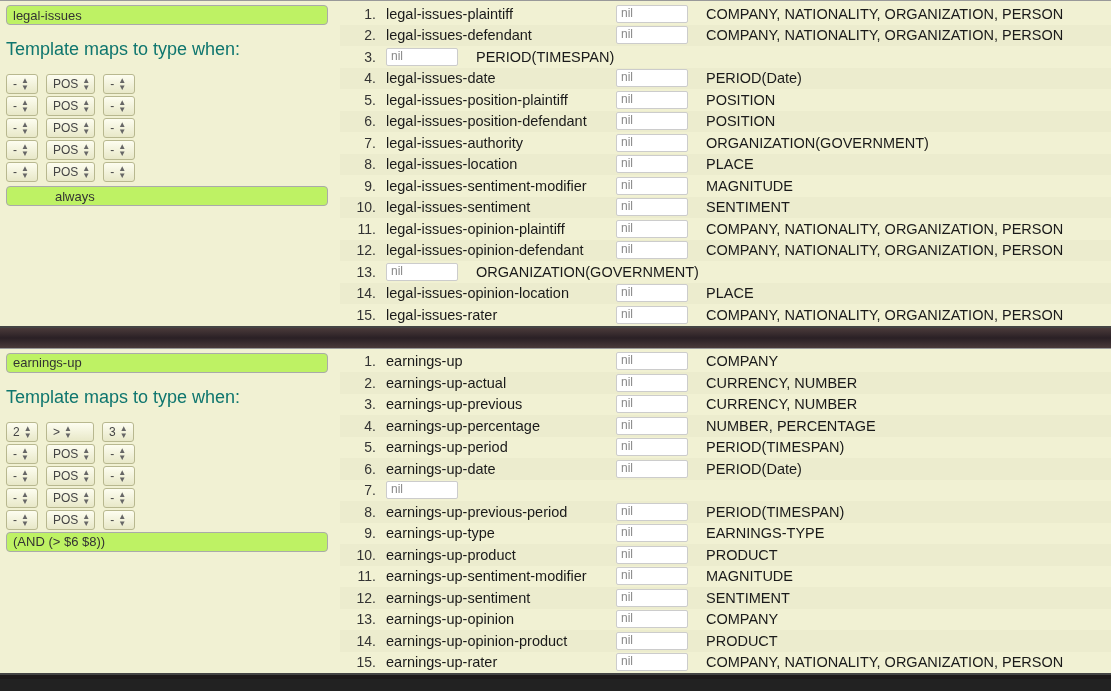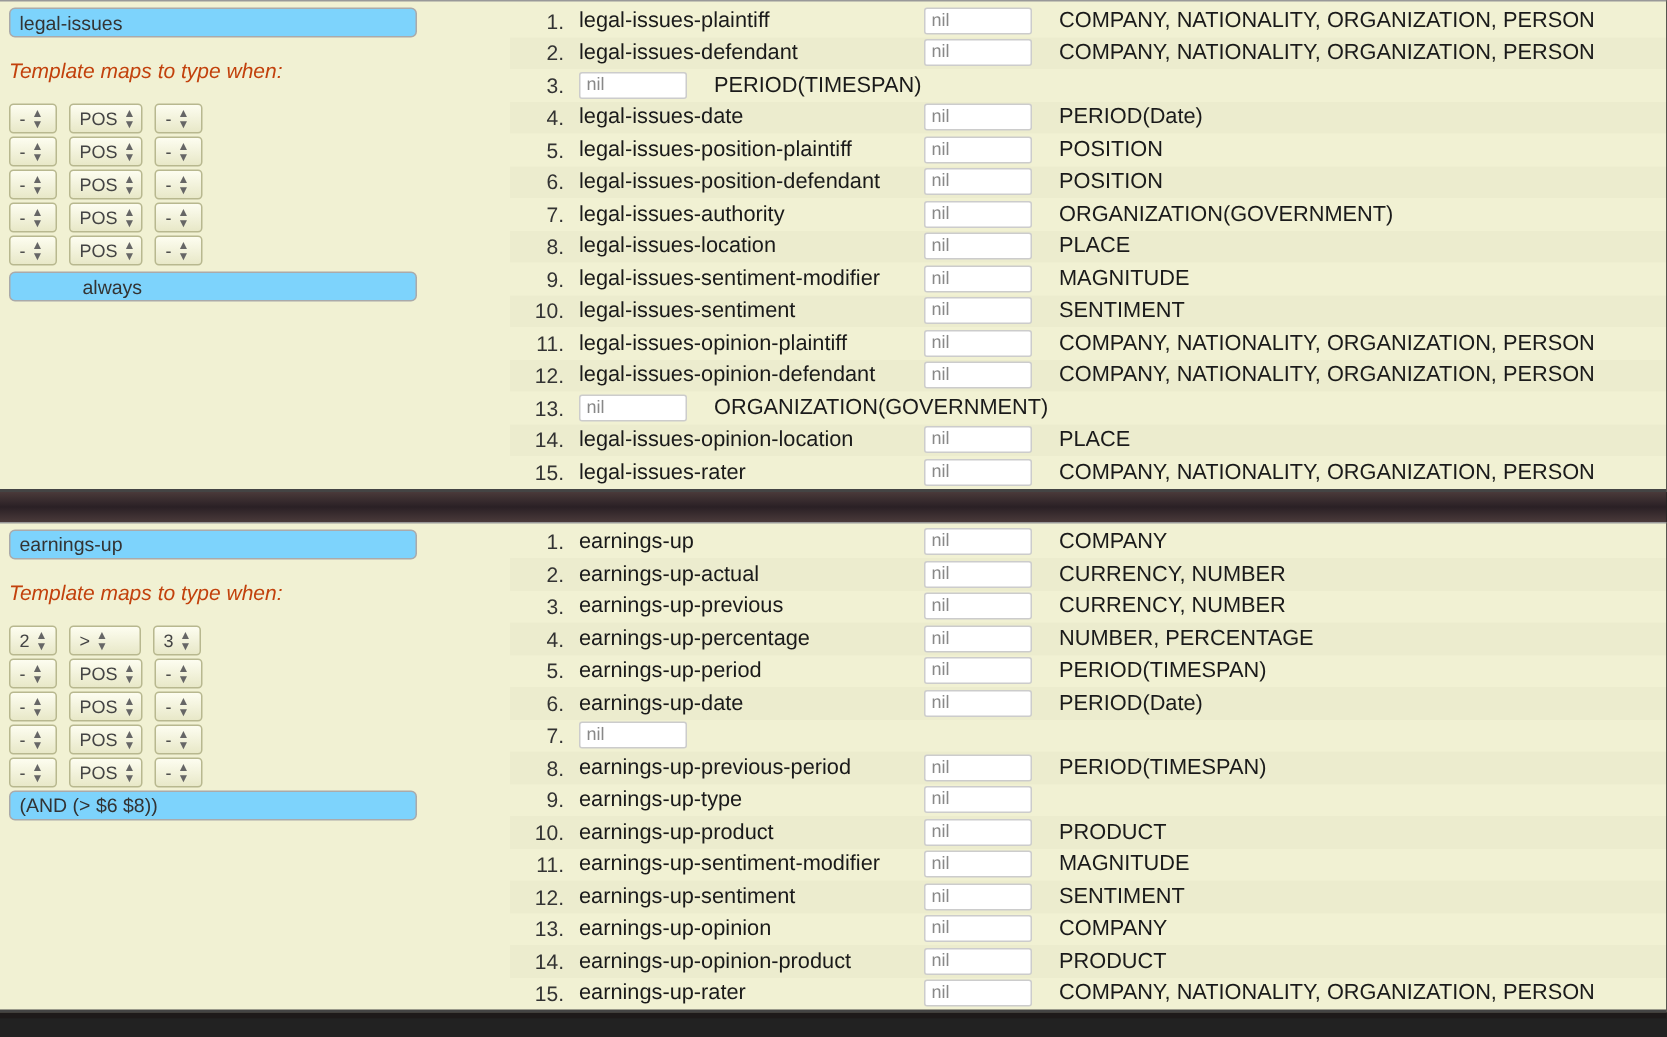--- a/index.html
+++ b/index.html
@@ -24,35 +24,34 @@
   }
   .right {
     flex: 1;
     padding-top: 2px;
   }
   .divider {
     height: 20px;
     background: linear-gradient(#4a3a3a,#2a2025,#4a3a3a);
   }
   input.text-field {
-    width: 272px;
+    width: 322px;
     height: 20px;
     border: 1px solid #aaa;
     border-radius: 4px;
     padding: 1px 6px;
     font-size: 13px;
     color: #333;
-    background: #7dd3fc;
+    background: #bef264;
     box-sizing: border-box;
   }
   .section-label {
     margin: 14px 0 14px 0;
-    font-size: 14px;
-    font-style: italic;
-    color: #c2410c;
+    font-size: 18px;
+    color: #0f766e;
   }
   .rule-row {
     display: flex;
     gap: 8px;
     margin-bottom: 2px;
   }
   .sel {
     display: inline-flex;
     align-items: center;
     height: 18px;
@@ -493,20 +492,21 @@
         <div class="row">
           <div class="colnum">8.</div>
           <div class="colname">earnings-up-previous-period</div>
           <div class="colnil"><span class="nil-box">nil</span></div>
           <div class="coltype">PERIOD(TIMESPAN)</div>
         </div>
         <div class="row">
           <div class="colnum">9.</div>
           <div class="colname">earnings-up-type</div>
           <div class="colnil"><span class="nil-box">nil</span></div>
+          <div class="coltype">EARNINGS-TYPE</div>
         </div>
         <div class="row">
           <div class="colnum">10.</div>
           <div class="colname">earnings-up-product</div>
           <div class="colnil"><span class="nil-box">nil</span></div>
           <div class="coltype">PRODUCT</div>
         </div>
         <div class="row">
           <div class="colnum">11.</div>
           <div class="colname">earnings-up-sentiment-modifier</div>

